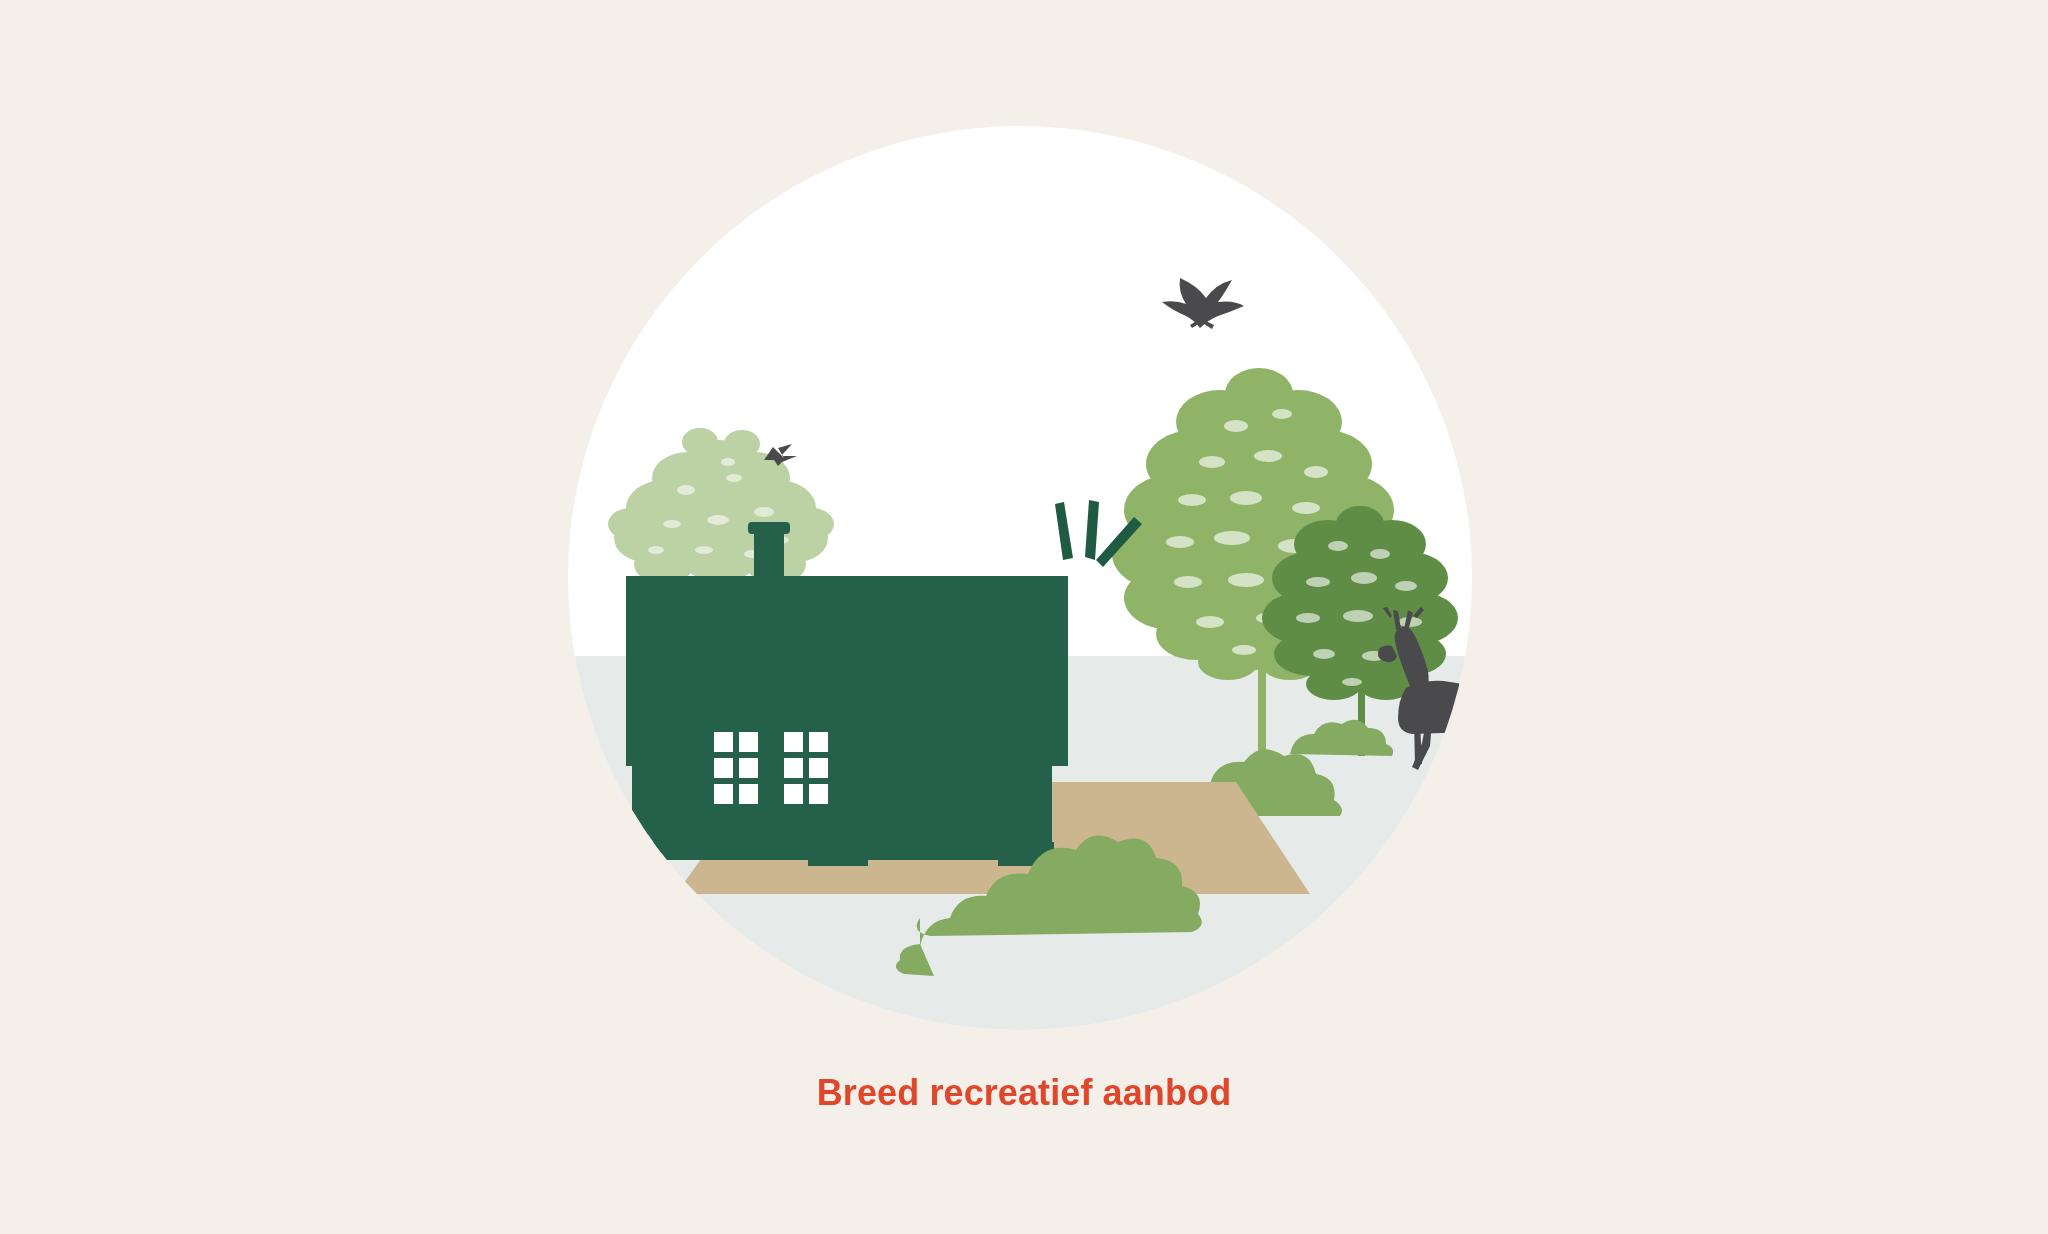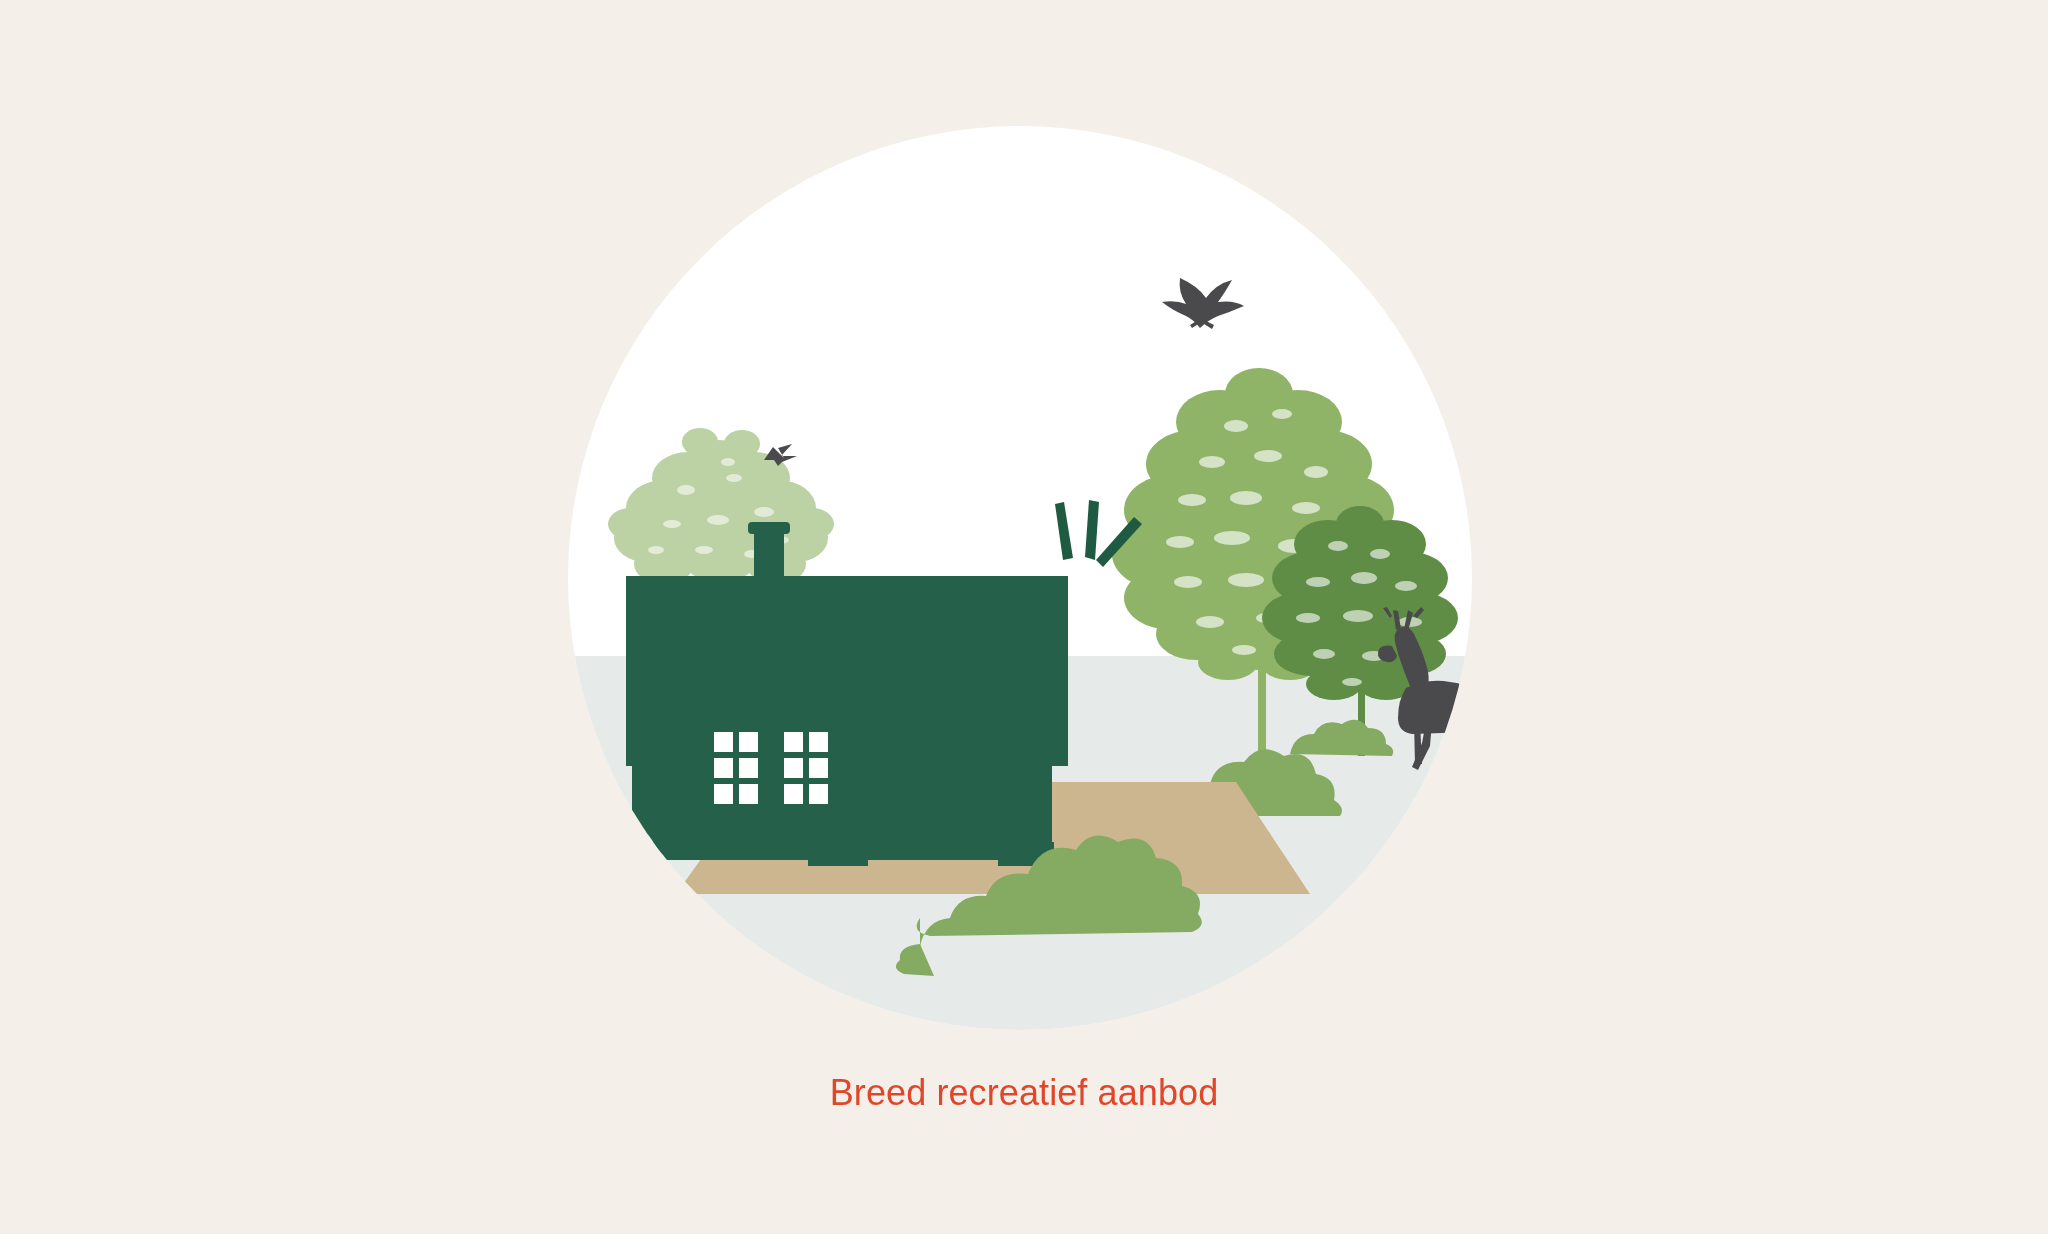--- a/index.html
+++ b/index.html
@@ -37,21 +37,21 @@
   }
 
   
   .caption {
     position: absolute;
     left: 0;
     top: 1072px;
     width: 2048px;
     text-align: center;
     font-size: 36px;
-    font-weight: normal;
+    font-weight: bold;
     letter-spacing: 0.1px;
     color: #E0462A;
     font-family: "Liberation Sans", sans-serif;
   }
 </style>
 </head>
 <body>
 
 <div id="stage">
 

